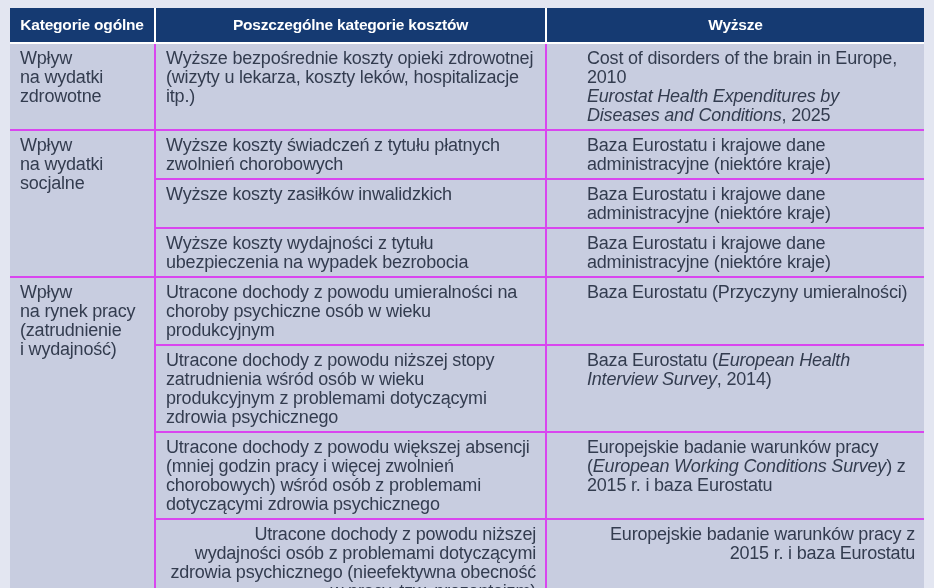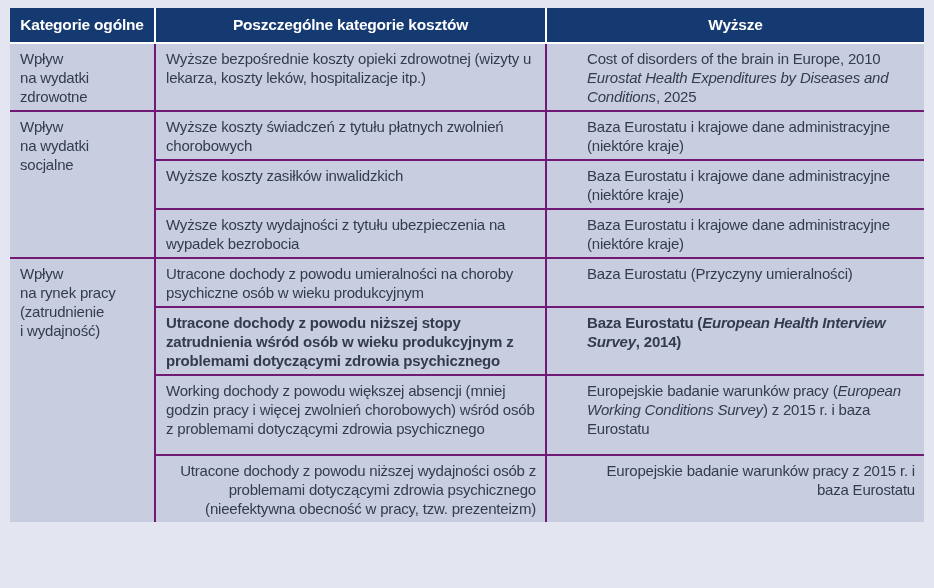--- a/index.html
+++ b/index.html
@@ -44,35 +44,35 @@
     height:25px;
     padding:8px 4px;
     letter-spacing:-0.2px;
     border:2px solid #ffffff;
     border-top:none;
   }
   th:first-child{border-left:none;}
   th:last-child{border-right:none;}
   td{
     background:var(--cell-bg);
-    font-size:15px;
+    font-size:18px;
     line-height:19px;
     letter-spacing:-0.2px;
     vertical-align:top;
     padding:5px 9px 4px 10px;
-    border:2px solid #701a75;
+    border:2px solid #d946ef;
   }
   td:first-child{border-left:none;}
   td:last-child{border-right:none;padding-left:40px;}
   tbody tr:nth-child(1){height:66px;}
   tbody tr:nth-child(2){height:46px;}
   tbody tr:nth-child(3){height:45px;}
   tbody tr:nth-child(4){height:45px;}
   tbody tr:nth-child(5){height:47px;}
-  tbody tr:nth-child(6){height:66px;font-weight:bold;}
+  tbody tr:nth-child(6){height:66px;}
   tbody tr:nth-child(7){height:80px;}
   tbody tr:nth-child(8){height:57px;text-align:right;}
   tbody tr:last-child td{border-bottom:none;}
   td.cat-last{border-bottom:none;}
   .it{font-style:italic;}
 </style>
 </head>
 <body>
 
 <div class="page">
@@ -113,21 +113,21 @@
       <tr>
         <td class="cat cat-last" rowspan="4">Wpływ<br>na rynek pracy<br>(zatrudnienie<br>i wydajność)</td>
         <td>Utracone dochody z powodu umieralności na choroby psychiczne osób w wieku produkcyjnym</td>
         <td><span>Baza Eurostatu (Przyczyny umieralności)</span></td>
       </tr>
       <tr>
         <td>Utracone dochody z powodu niższej stopy zatrudnienia wśród osób w wieku produkcyjnym z problemami dotyczącymi zdrowia psychicznego</td>
         <td><span>Baza Eurostatu (</span><span class="it">European Health Interview Survey</span><span>, 2014)</span></td>
       </tr>
       <tr>
-        <td>Working dochody z powodu większej absencji (mniej godzin pracy i więcej zwolnień chorobowych) wśród osób z problemami dotyczącymi zdrowia psychicznego</td>
+        <td>Utracone dochody z powodu większej absencji (mniej godzin pracy i więcej zwolnień chorobowych) wśród osób z problemami dotyczącymi zdrowia psychicznego</td>
         <td><span>Europejskie badanie warunków pracy (</span><span class="it">European Working Conditions Survey</span><span>) z 2015 r. i baza Eurostatu</span></td>
       </tr>
       <tr>
         <td>Utracone dochody z powodu niższej wydajności osób z problemami dotyczącymi zdrowia psychicznego (nieefektywna obecność w pracy, tzw. prezenteizm)</td>
         <td><span>Europejskie badanie warunków pracy z 2015 r. i baza Eurostatu</span></td>
       </tr>
     </tbody>
   </table>
 
 </div>

